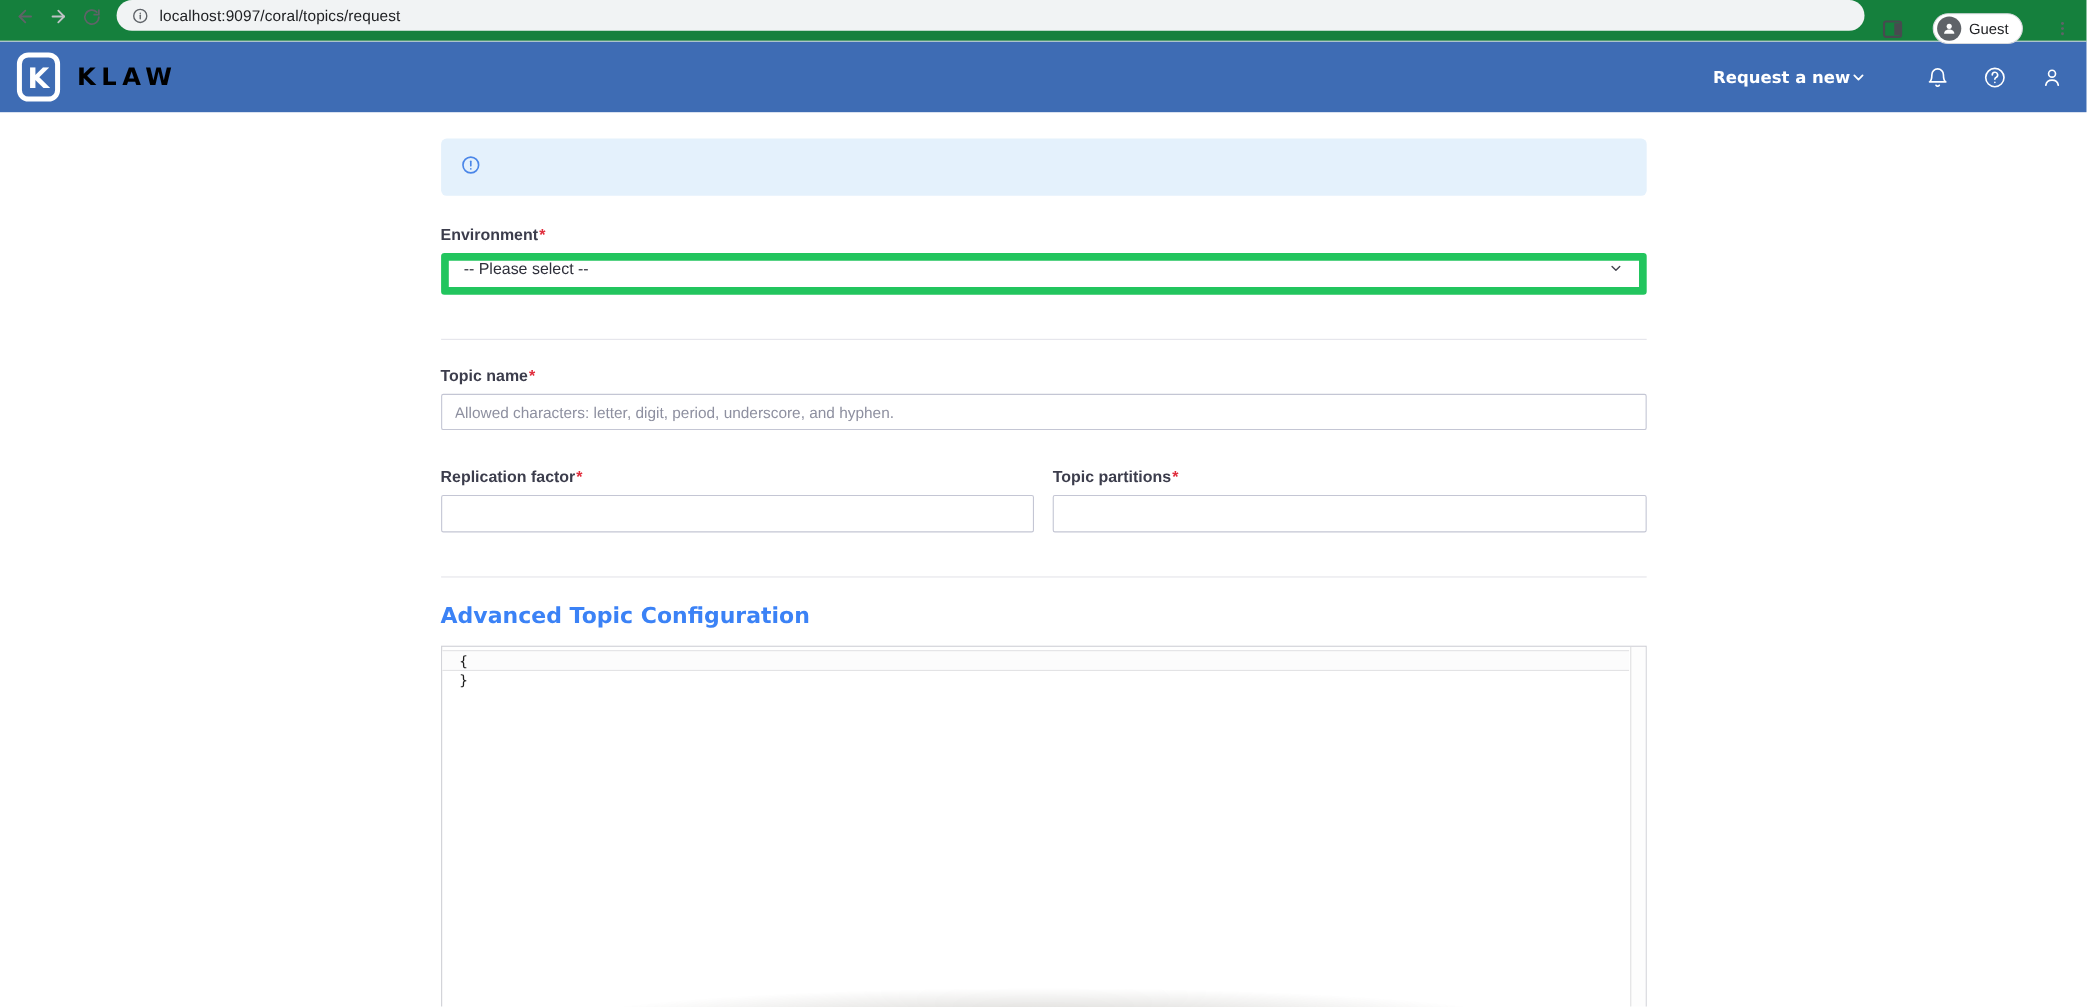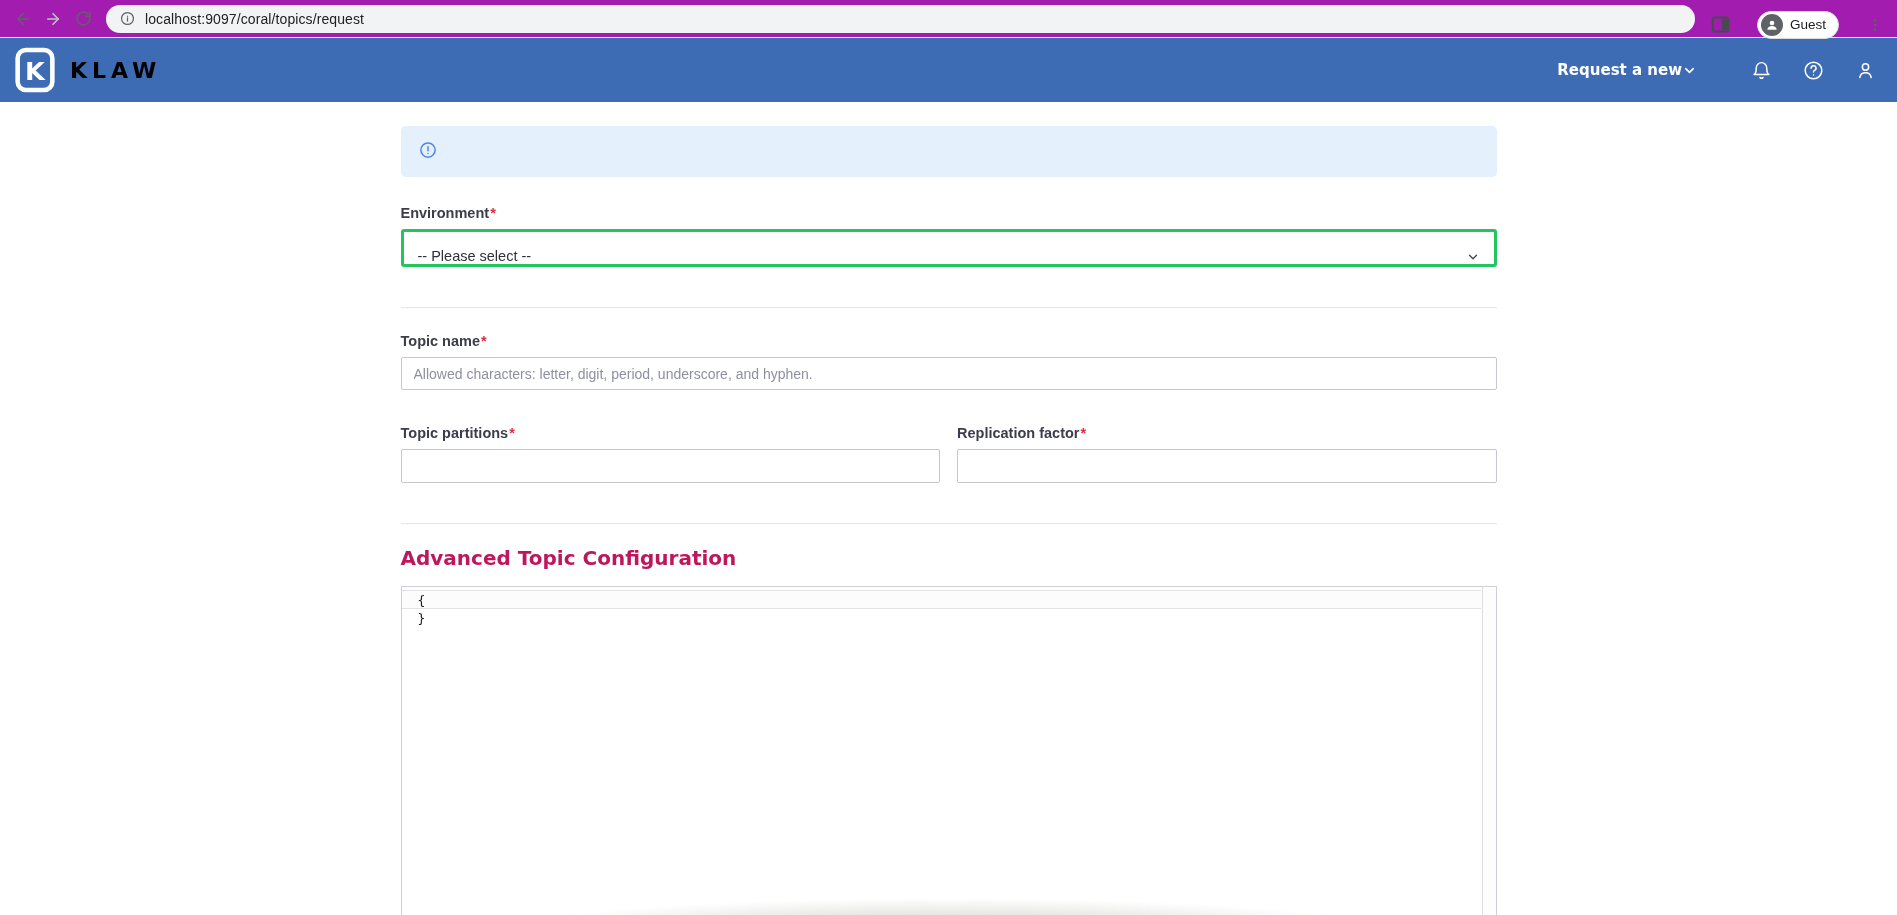--- a/index.html
+++ b/index.html
@@ -1,20 +1,20 @@
 <!DOCTYPE html>
 <html><head>
 <meta charset="utf-8">
 <style>
   * { margin:0; padding:0; box-sizing:border-box; }
   html,body { width:1897px; height:915px; overflow:hidden; background:#fff;
               font-family:"Liberation Sans", sans-serif; }
 
   
-  .chrome { height:38px; background:#a21caf; display:flex; align-items:center;
+  .chrome { height:38px; background:#15803d; display:flex; align-items:flex-start;
             padding:0 10px 0 8px; border-bottom:1px solid #e8eaed; }
   .nav-btn { width:30px; height:30px; display:flex; align-items:center; justify-content:center;
              border-radius:50%; flex:0 0 auto; cursor:pointer; }
   .omnibox { flex:1 1 auto; height:28px; background:#f1f3f4; border-radius:14px;
              display:flex; align-items:center; margin:0 14px 0 8px; padding:0 14px; }
   .omnibox .url { font-size:14px; color:#202124; margin-left:10px; letter-spacing:.1px; }
   .chrome-right { display:flex; align-items:center; gap:24px; flex:0 0 auto;margin-top:12px; }
   .profile-chip { display:flex; align-items:center; gap:7px; height:28px; border:1px solid #d7dade;
                   border-radius:14px; background:#fff; padding:2px 12px 2px 3px; cursor:pointer; }
   .profile-chip .av { width:22px; height:22px; border-radius:50%; background:#5f6368;
@@ -43,37 +43,37 @@
   .banner-text { font-size:14px; line-height:20px; color:#3b3c45; }
   a.lnk { color:#4785e8; text-decoration:none; cursor:pointer; }
 
   h1.page-title { margin-top:22px; font-size:29px; line-height:36px; font-weight:800;
                   color:#17171c; font-family:"DejaVu Sans", sans-serif; letter-spacing:.2px; }
 
   .field-label { margin-top:28px; font-size:14.5px; font-weight:700; color:#3c3d4c;
                  display:block; }
   .req { color:#e02d3c; margin-left:1px; }
 
-  .select-box { margin-top:8px; height:38px; border:3px solid #22c55e; border-radius:3px;
-                background:#fff; display:flex; align-items:flex-end; justify-content:space-between;
+  .select-box { margin-top:8px; height:38px; border:7px solid #22c55e; border-radius:3px;
+                background:#fff; display:flex; align-items:flex-start; justify-content:space-between;
                 padding:0 14px; cursor:pointer; }
   .select-box .val { font-size:14.5px; color:#2f303b; }
 
   .divider { border:none; border-top:1px solid #e4e4ea; margin-top:40px; }
 
   .text-input { margin-top:8px; width:100%; height:33px; border:1px solid #c4c6d4;
                 border-radius:2px; padding:0 12px; font-size:14px; color:#2f303b;
                 font-family:"Liberation Sans", sans-serif; outline:none; background:#fff; }
   .text-input::placeholder { color:#8e90a0; opacity:1; }
 
   .two-col { display:flex; gap:17px; }
   .two-col .col { flex:1 1 0; }
   .two-col .text-input { height:34px; }
 
-  h2.section-title { margin-top:22px; font-size:20px; font-weight:800; color:#be185d;
+  h2.section-title { margin-top:22px; font-size:20px; font-weight:800; color:#3b82f6;
                      font-family:"DejaVu Sans", sans-serif; }
   .section-desc { margin-top:15px; font-size:13px; color:#3b3c45; }
 
   .editor { position:relative; margin-top:16px; border:1px solid #cfd0d6; height:400px;
             background:#fff; font-family:"DejaVu Sans Mono", monospace; font-size:13px;
             color:#1c1c1c; overflow:hidden; cursor:text; }
   .editor-lines { padding-top:3px; }
   .editor-line { height:19px; line-height:19px; padding-left:16px; white-space:pre; }
   .editor-line.active { border-top:1px solid #e3e3e5; border-bottom:1px solid #e3e3e5;
                         background:#fcfcfc; width:calc(100% - 15px); }
@@ -199,25 +199,25 @@
       </svg>
   </div>
 
   <hr class="divider">
 
   <label class="field-label" style="margin-top:25px;"><span>Topic name</span><span class="req">*</span></label>
   <input class="text-input" type="text" placeholder="Allowed characters: letter, digit, period, underscore, and hyphen." style="">
 
   <div class="two-col" style="margin-top:35px;">
     <div class="col">
+      <label class="field-label" style="margin-top:0;"><span>Replication factor</span><span class="req">*</span></label>
+      <input class="text-input" type="text" style="">
+    </div>
+    <div class="col">
       <label class="field-label" style="margin-top:0;"><span>Topic partitions</span><span class="req">*</span></label>
-      <input class="text-input" type="text" style="">
-    </div>
-    <div class="col">
-      <label class="field-label" style="margin-top:0;"><span>Replication factor</span><span class="req">*</span></label>
       <input class="text-input" type="text" style="">
     </div>
   </div>
 
   <hr class="divider">
 
   <h2 class="section-title">Advanced Topic Configuration</h2>
 
   <div class="editor">
     <div class="editor-lines">

